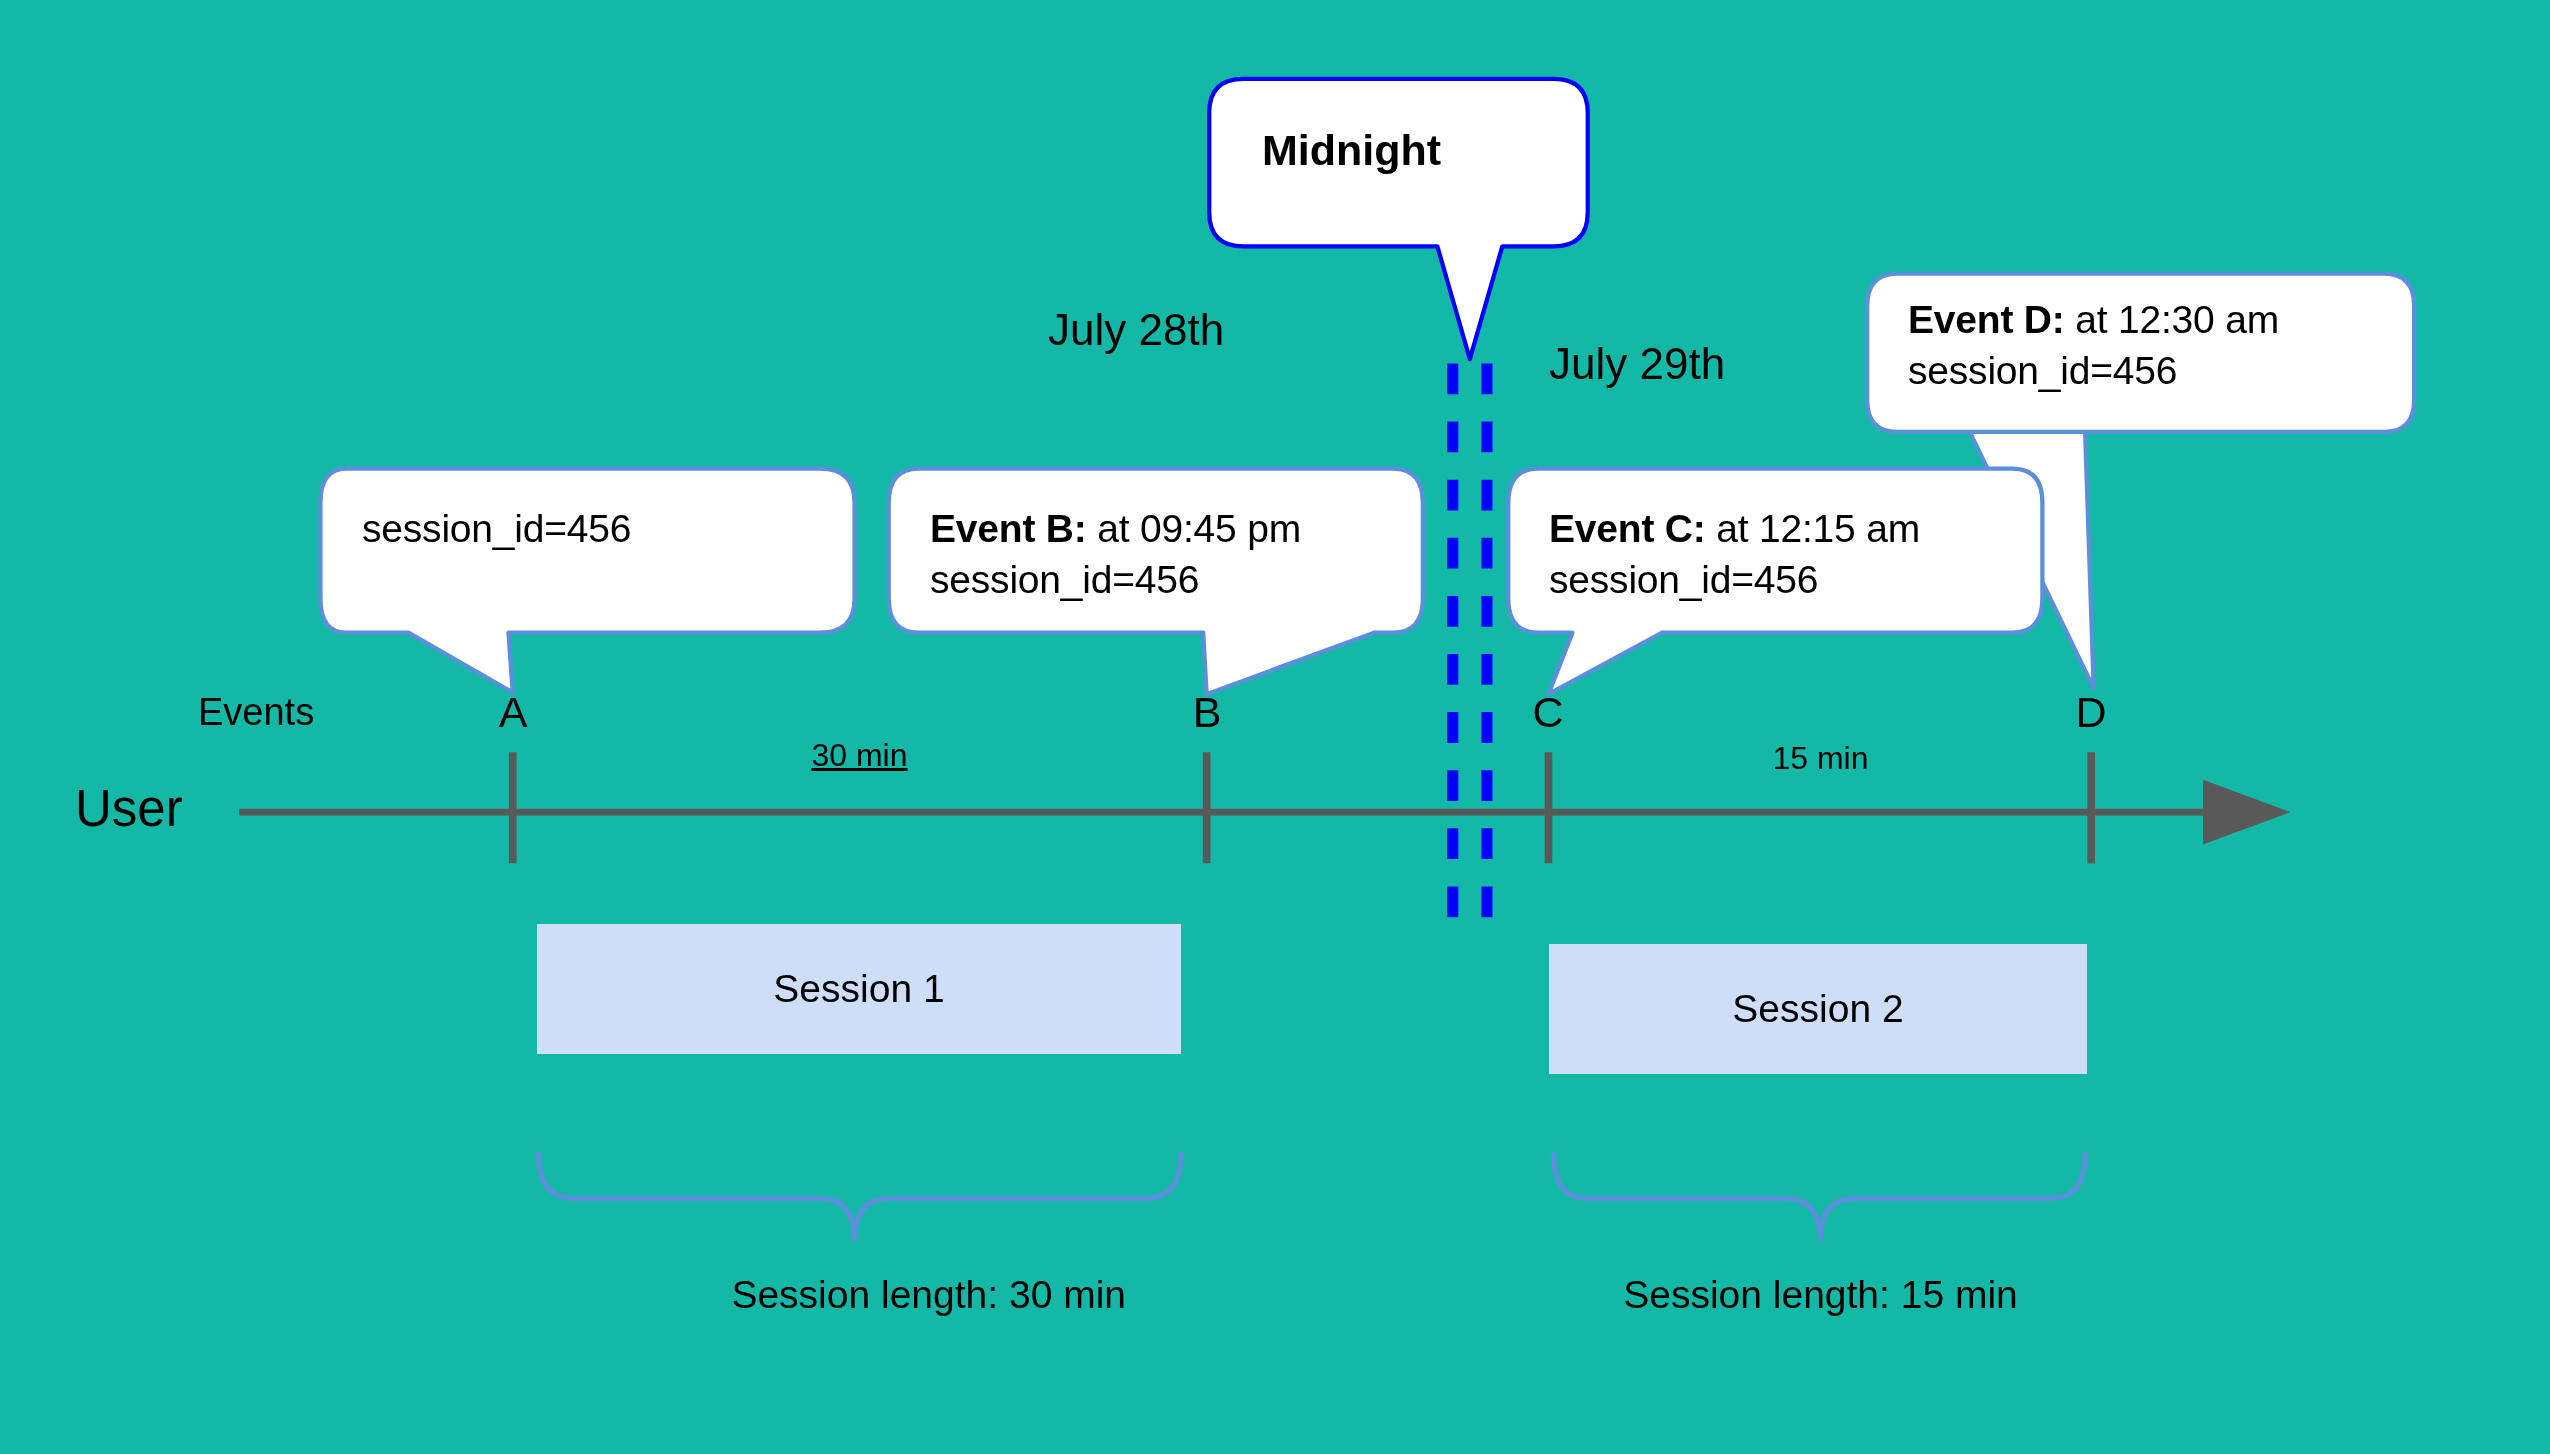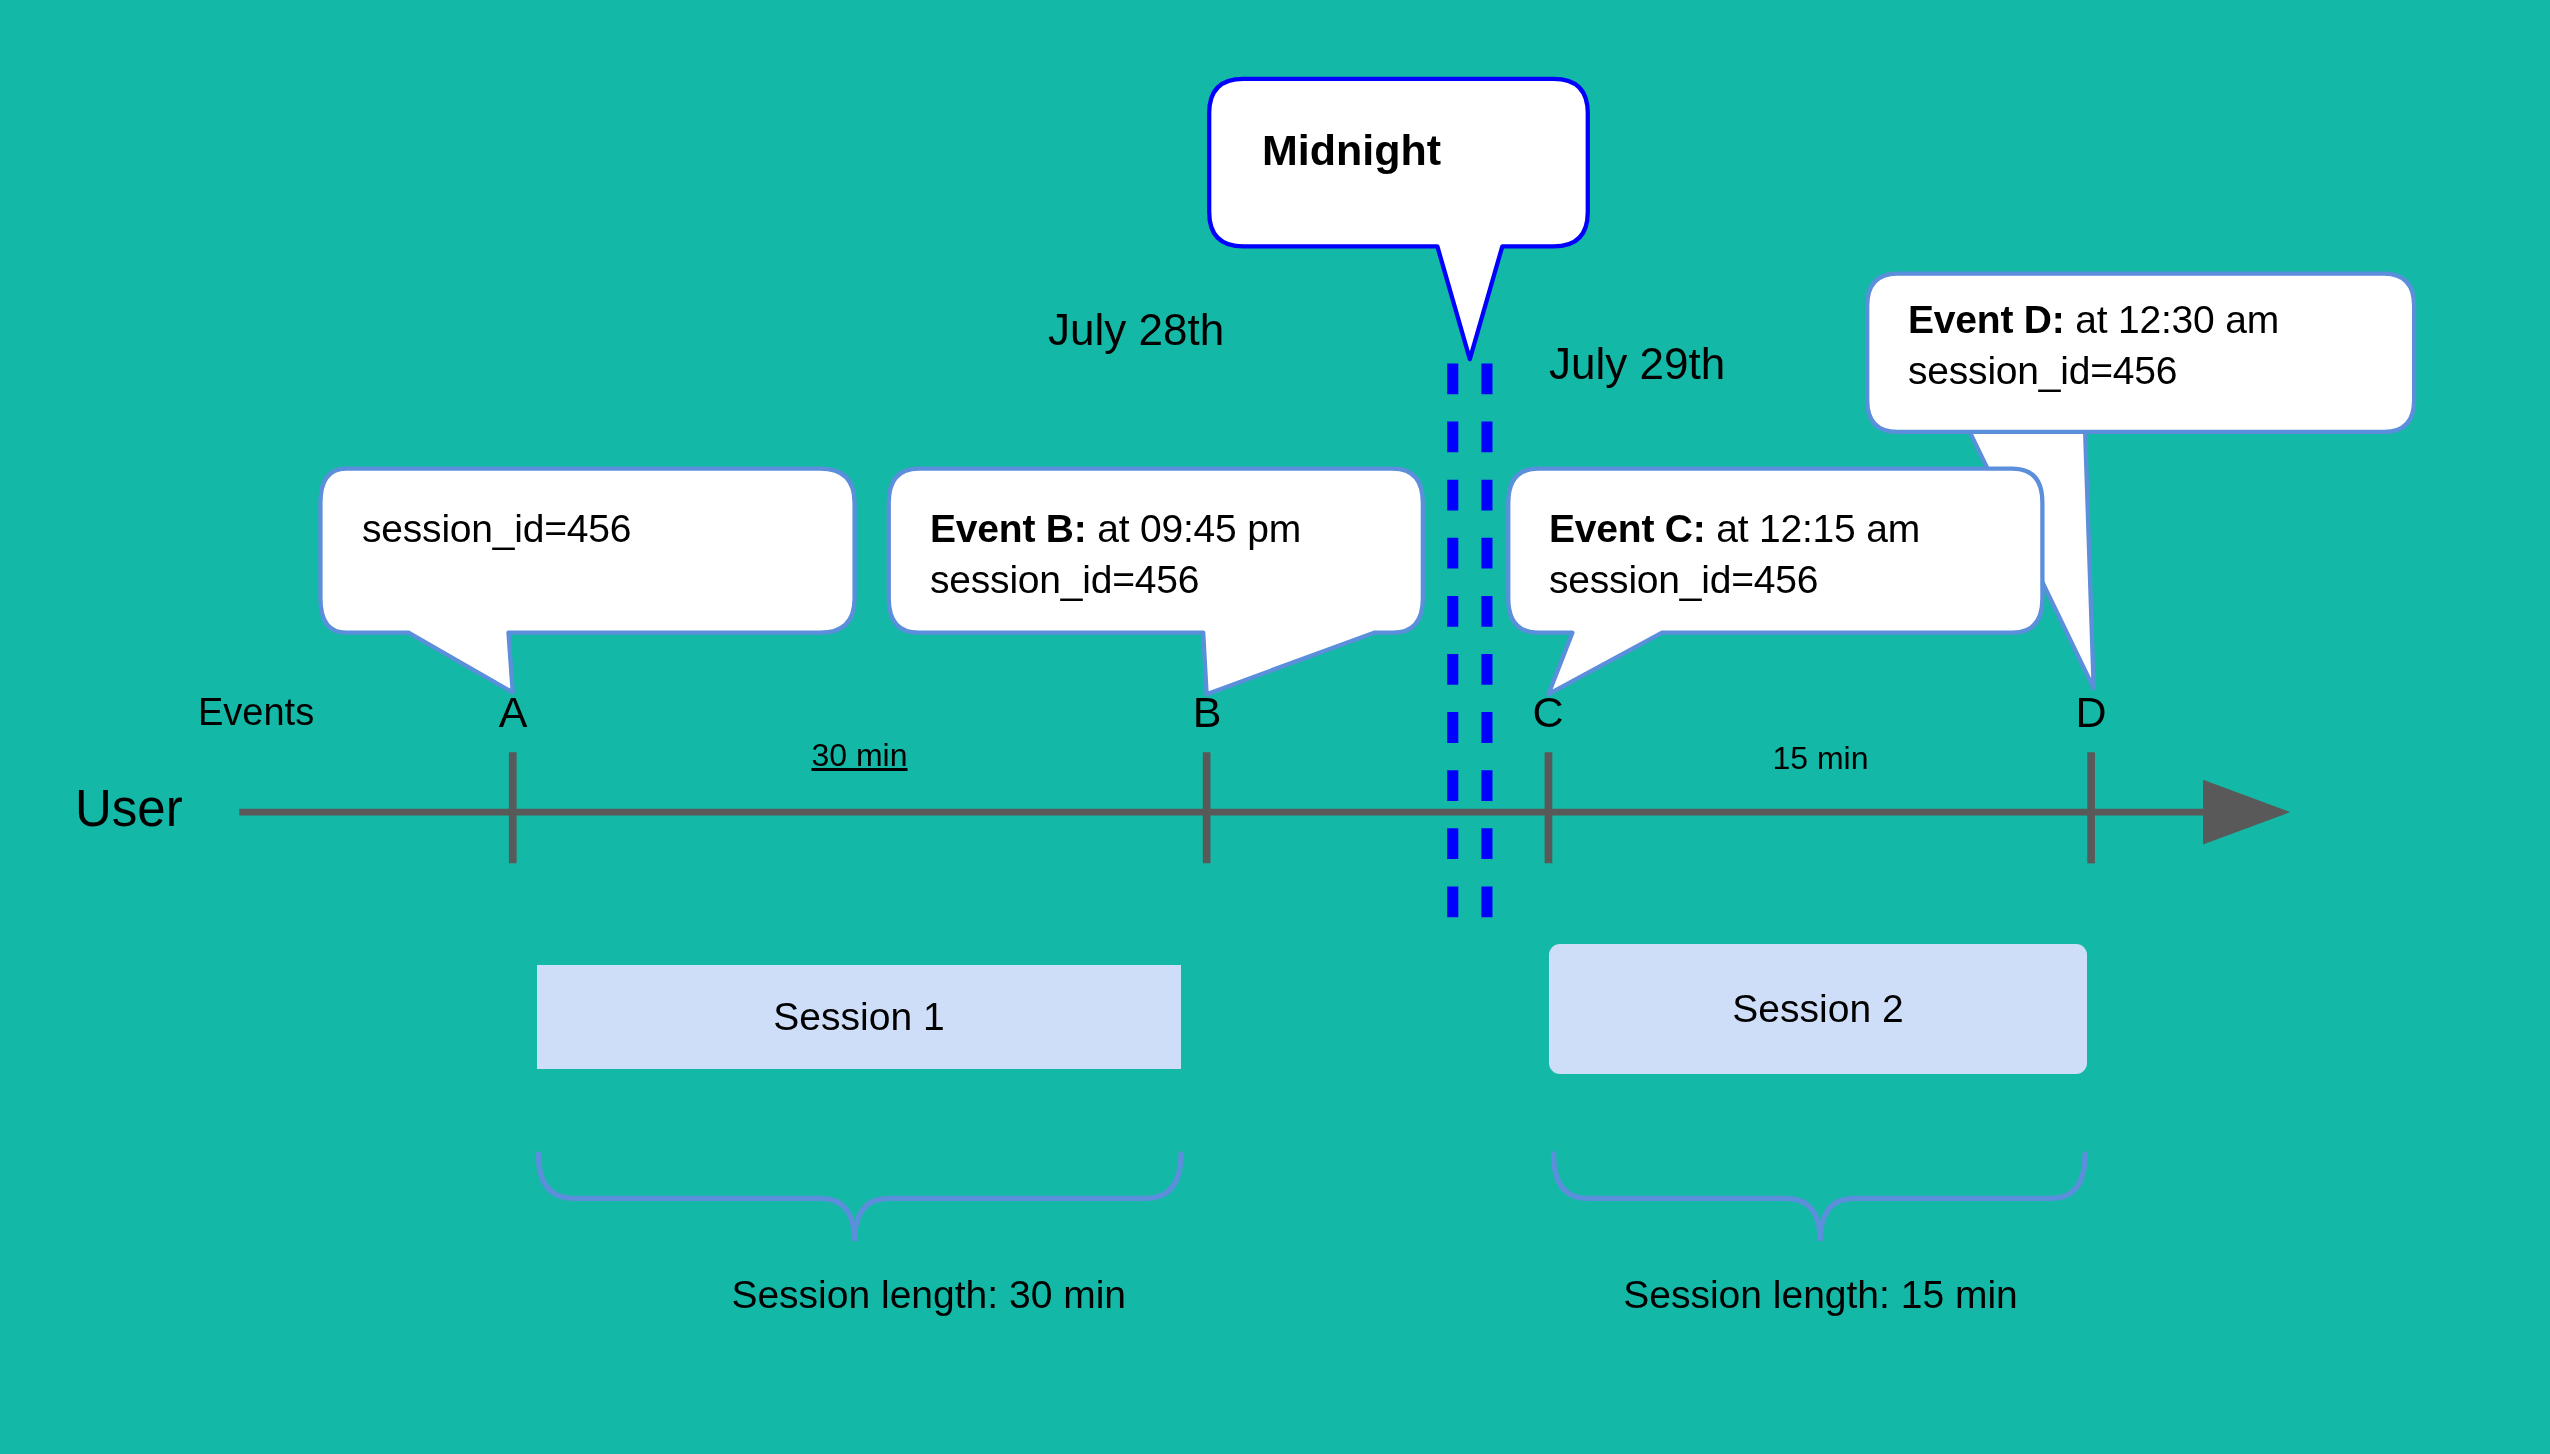--- a/index.html
+++ b/index.html
@@ -197,22 +197,22 @@
   <div class="lane-label-user" style="left:75px; top:779px;">User</div>
 
   <div class="event-letter" style="left:479px; top:688px; width:68px;">A</div>
   <div class="event-letter" style="left:1173px; top:688px; width:68px;">B</div>
   <div class="event-letter" style="left:1514px; top:688px; width:68px;">C</div>
   <div class="event-letter" style="left:2057px; top:688px; width:68px;">D</div>
 
   <div class="gap-label" style="left:774px; top:737px; width:171px;text-decoration:underline;">30 min</div>
   <div class="gap-label" style="left:1735px; top:740px; width:171px;">15 min</div>
 
-  <div class="session-box" style="left:537px; top:965px; width:644px; height:104px;">Session 1</div>
-
-  <div class="session-box" style="left:1549px; top:944px; width:538px; height:130px;border-radius:11px;">Session 2</div>
+  <div class="session-box" style="left:537px; top:924px; width:644px; height:130px;">Session 1</div>
+
+  <div class="session-box" style="left:1549px; top:944px; width:538px; height:130px;">Session 2</div>
 
   <div class="session-length" style="left:613px; top:1273px; width:513px;text-align:right;">Session length: 30 min</div>
 
   <div class="session-length" style="left:1564px; top:1273px; width:513px;">Session length: 15 min</div>
 
 </div>
 
 
 </body></html>

